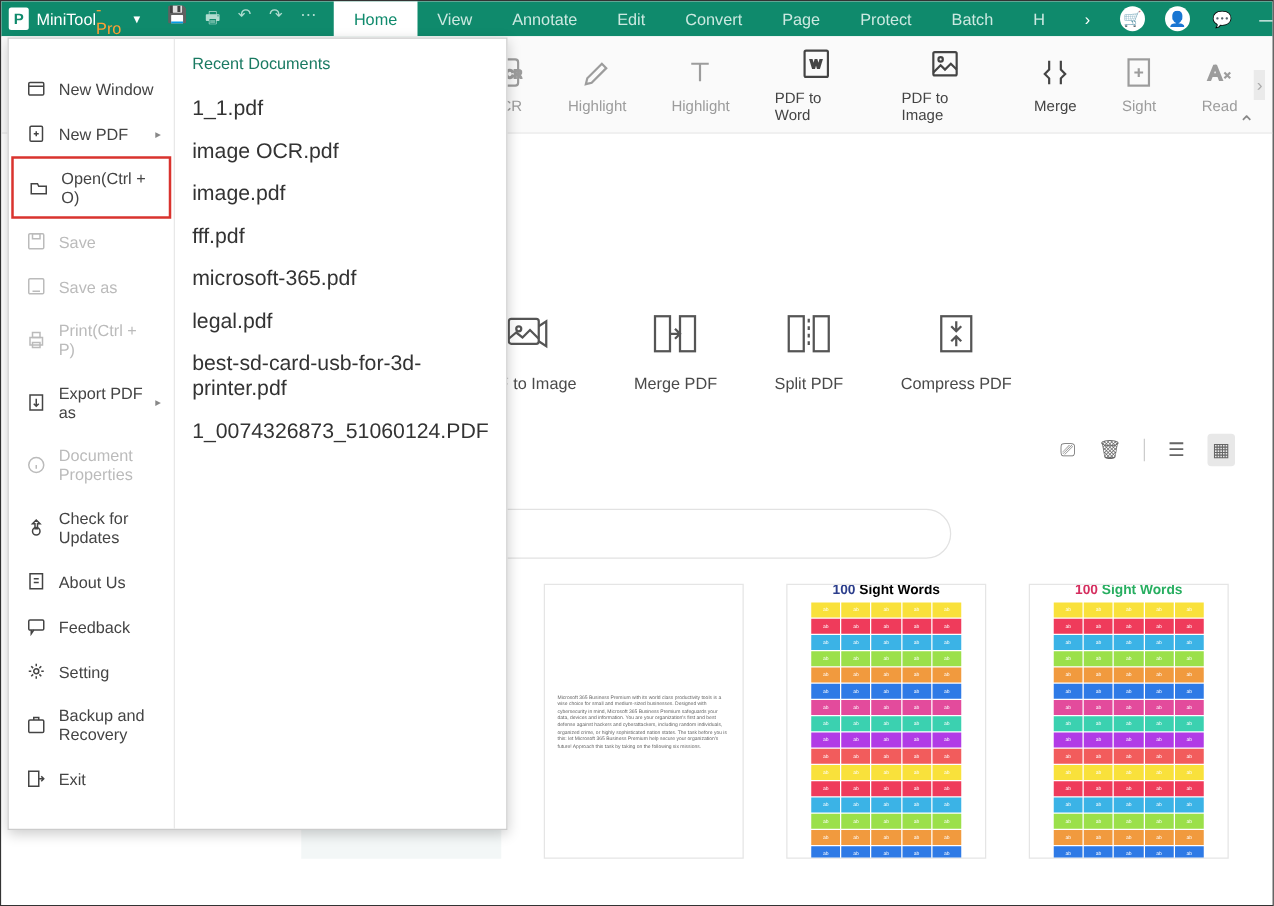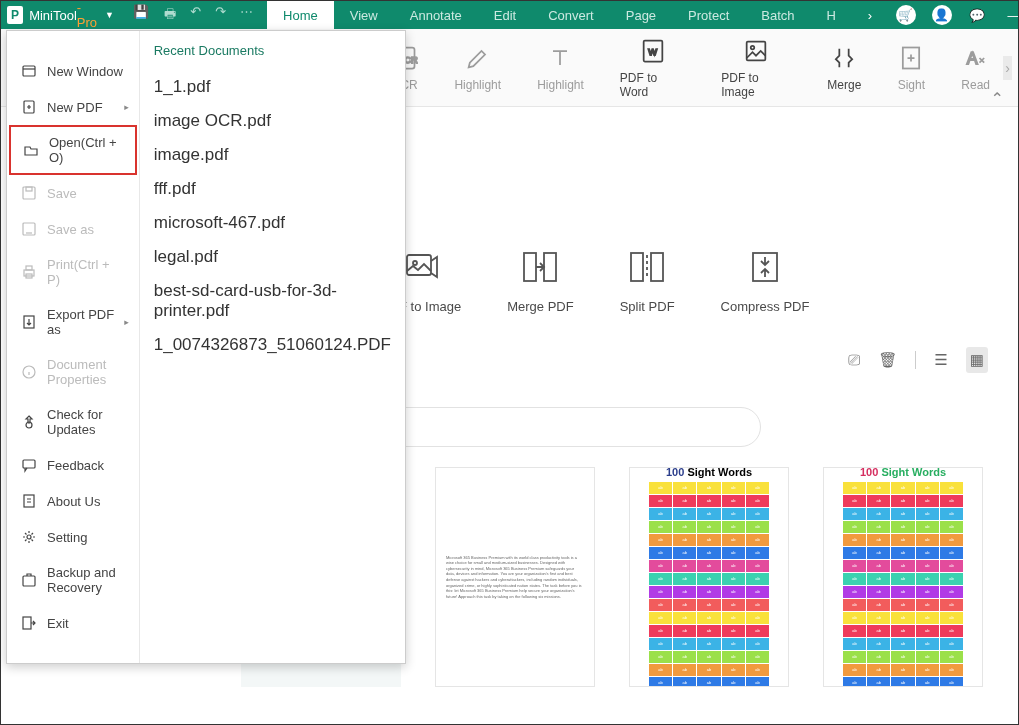--- a/index.html
+++ b/index.html
@@ -463,31 +463,31 @@
       </div>
       <div class="menu-item">
         <svg viewBox="0 0 16 16" fill="none" stroke="currentColor" stroke-width="1.2">
           <path d="M8 2l3 3H9v4H7V5H5z"></path>
           <circle cx="8" cy="11" r="3"></circle>
         </svg>
         <span>Check for Updates</span>
       </div>
       <div class="menu-item">
         <svg viewBox="0 0 16 16" fill="none" stroke="currentColor" stroke-width="1.2">
+          <rect x="3" y="2" width="10" height="12"></rect>
+          <path d="M6 6h4M6 9h4"></path>
+        </svg>
+        <span>About Us</span>
+      </div>
+      <div class="menu-item">
+        <svg viewBox="0 0 16 16" fill="none" stroke="currentColor" stroke-width="1.2">
           <rect x="2" y="3" width="12" height="8" rx="1"></rect>
           <path d="M6 11l-2 3v-3"></path>
         </svg>
         <span>Feedback</span>
-      </div>
-      <div class="menu-item">
-        <svg viewBox="0 0 16 16" fill="none" stroke="currentColor" stroke-width="1.2">
-          <rect x="3" y="2" width="10" height="12"></rect>
-          <path d="M6 6h4M6 9h4"></path>
-        </svg>
-        <span>About Us</span>
       </div>
       <div class="menu-item">
         <svg viewBox="0 0 16 16" fill="none" stroke="currentColor" stroke-width="1.2">
           <circle cx="8" cy="8" r="2"></circle>
           <path d="M8 2v2M8 12v2M2 8h2M12 8h2M4 4l1.5 1.5M12 12l-1.5-1.5M4 12l1.5-1.5M12 4l-1.5 1.5"></path>
         </svg>
         <span>Setting</span>
       </div>
       <div class="menu-item">
         <svg viewBox="0 0 16 16" fill="none" stroke="currentColor" stroke-width="1.2">
@@ -504,19 +504,19 @@
         <span>Exit</span>
       </div>
     </div>
   <div class="menu-right">
     <div class="recent-title">Recent Documents</div>
     <div id="recent-list">
         <div class="recent-item">1_1.pdf</div>
         <div class="recent-item">image OCR.pdf</div>
         <div class="recent-item">image.pdf</div>
         <div class="recent-item">fff.pdf</div>
-        <div class="recent-item">microsoft-467.pdf</div>
+        <div class="recent-item">microsoft-365.pdf</div>
         <div class="recent-item">legal.pdf</div>
         <div class="recent-item">best-sd-card-usb-for-3d-printer.pdf</div>
         <div class="recent-item">1_0074326873_51060124.PDF</div>
       </div>
   </div>
 </div>
 
 </body></html>

